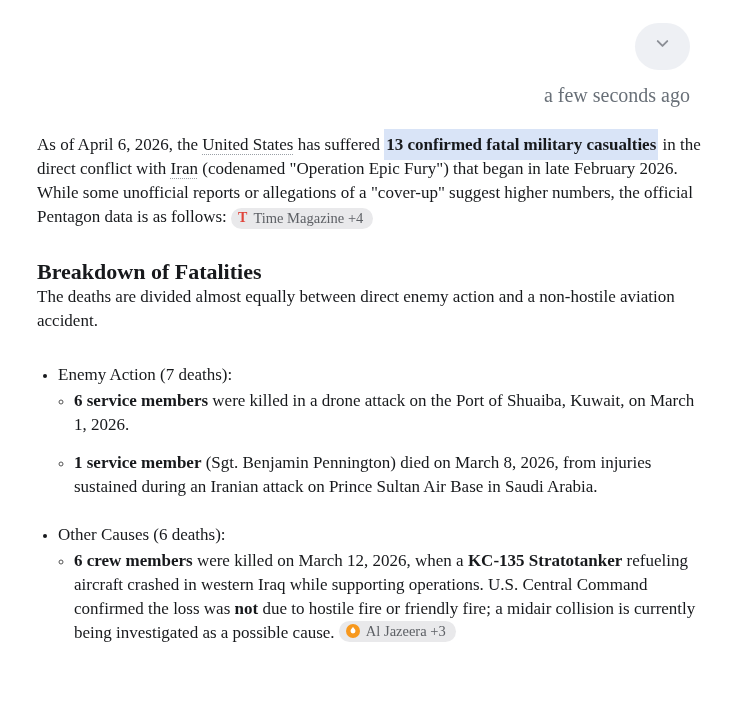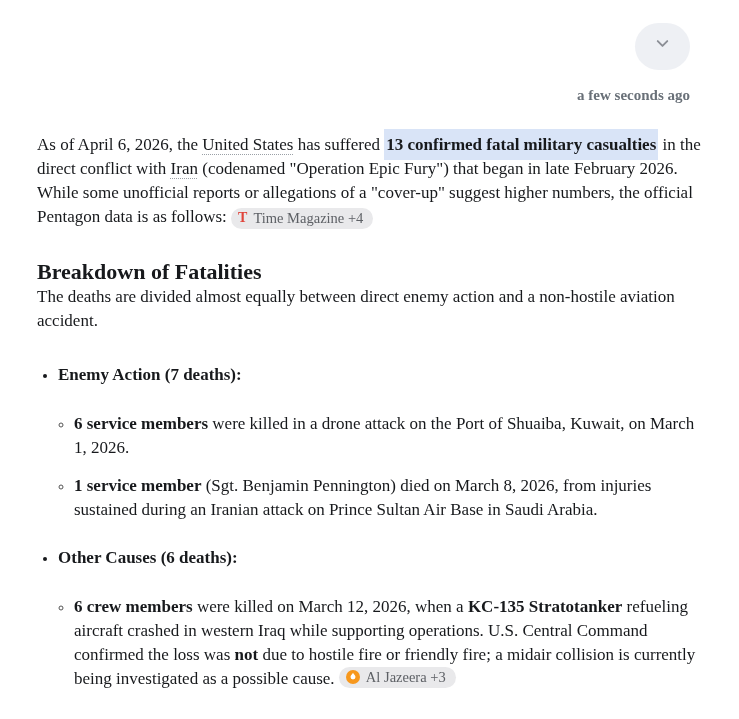--- a/index.html
+++ b/index.html
@@ -22,21 +22,21 @@
     padding:11px 16px 11px 18px;max-width:504px;
     display:flex;align-items:flex-end;gap:10px;
   }
   .user-bubble .msg{line-height:25px;max-width:446px;}
   .expand-btn{
     border:none;background:transparent;cursor:pointer;
     display:flex;align-items:center;justify-content:center;
     padding:0 2px 3px 0;
   }
   .timestamp-row{display:flex;justify-content:flex-end;margin:13px 49px 0 0;}
-  .timestamp{color:var(--timestamp-gray);font-size:15px;font-weight:bold;}
+  .timestamp{color:var(--timestamp-gray);font-size:20px;}
   
   .answer{margin:26px 37px 0 37px;}
   .answer p{margin:0 0 0 0;}
   .para1{margin-bottom:0;}
   .entity-link{
     color:var(--text);cursor:pointer;text-decoration:underline dotted;
     text-decoration-color:var(--link-underline);text-underline-offset:4px;
     text-decoration-thickness:1px;
   }
   .hl{background:var(--highlight-bg);font-weight:bold;padding:6px 2px;border-radius:0;}
@@ -48,24 +48,24 @@
     white-space:nowrap;border:none;font-family:inherit;
   }
   .pill .t-icon{color:var(--time-red);font-weight:bold;font-size:14px;}
   .pill svg{display:block;}
   h2.section-heading{font-size:22px;line-height:26px;font-weight:bold;margin:30px 0 0 0;}
   .para2{margin-top:19px;}
   
   ul.lvl1{list-style:disc;padding-left:21px;margin-top:30px;}
   ul.lvl1 > li{margin-bottom:24px;}
   ul.lvl1 > li::marker{font-size:15px;}
-  ul.lvl2{list-style:circle;padding-left:16px;margin-top:25px;}
+  ul.lvl2{list-style:circle;padding-left:16px;margin-top:2px;}
   ul.lvl2 > li{margin-bottom:14px;padding-left:0;}
   ul.lvl2 > li::marker{color:#555;font-size:14px;}
-  .li-label{font-weight:bold;text-align:center;}
+  .li-label{font-weight:normal;text-align:center;}
 </style>
 </head>
 <body>
 
 <div class="page">
 
   <div class="bubble-row">
     <div class="user-bubble">
       <button class="expand-btn">
         <span>

